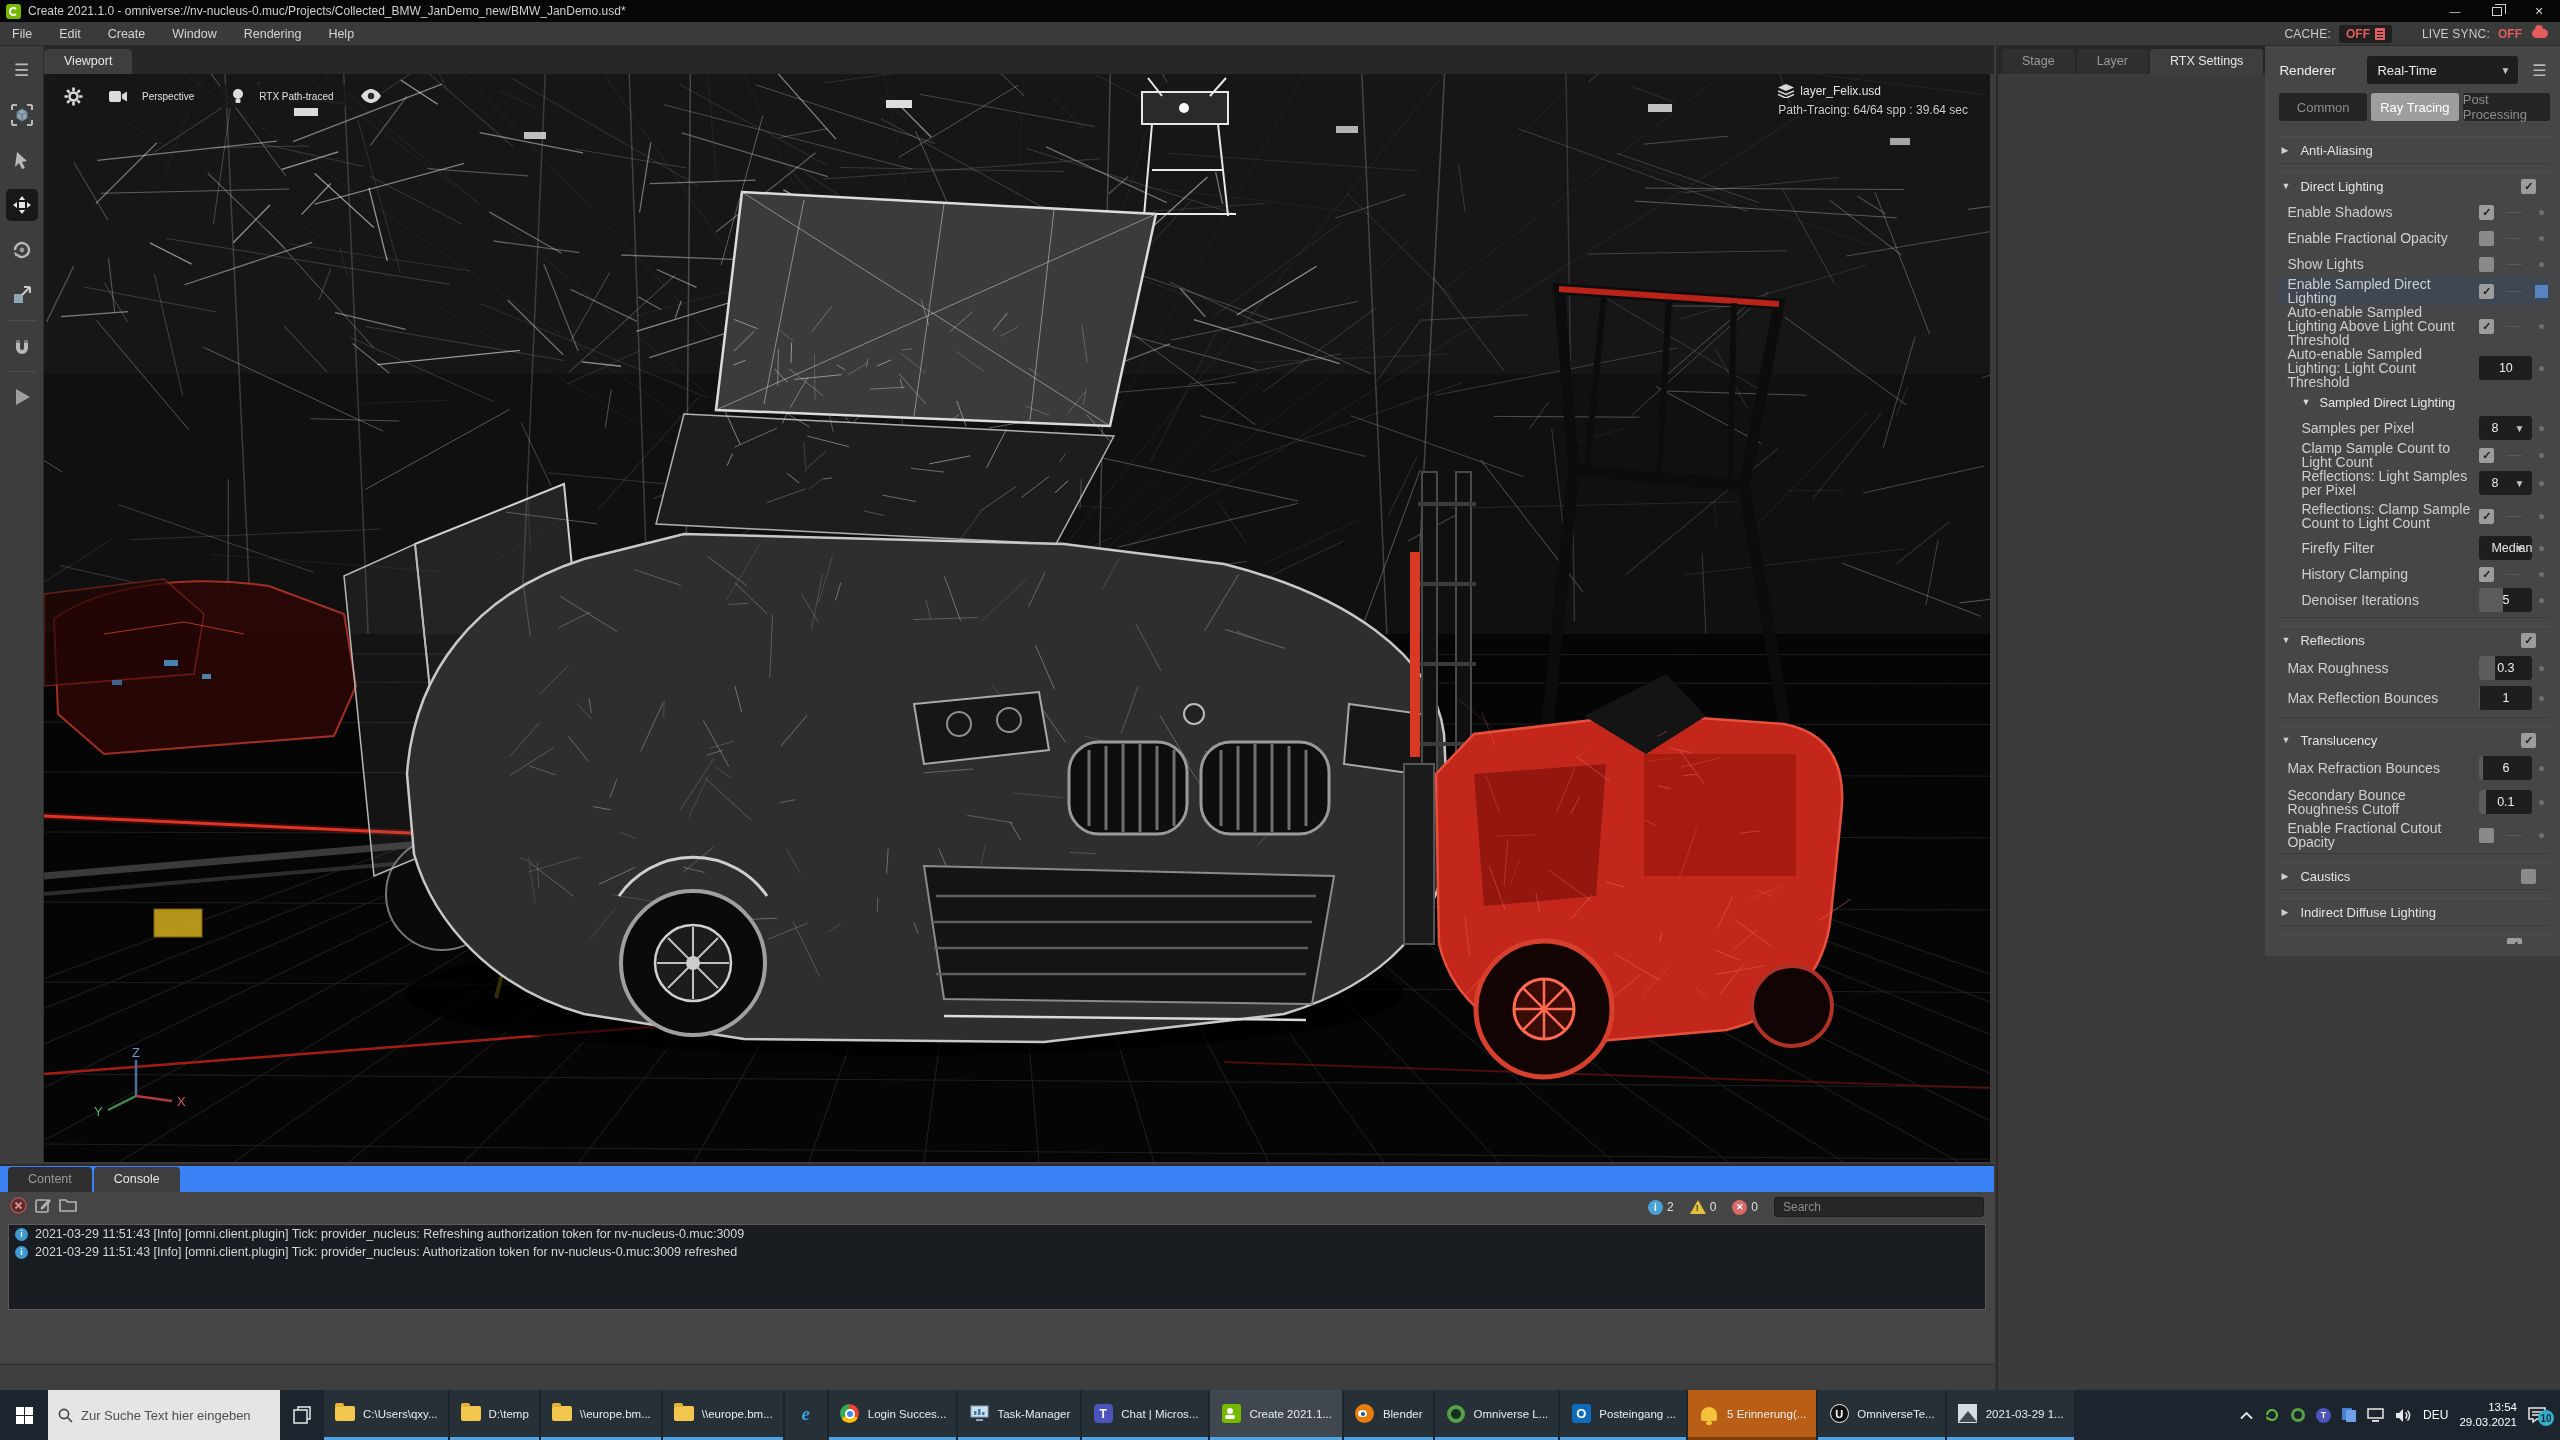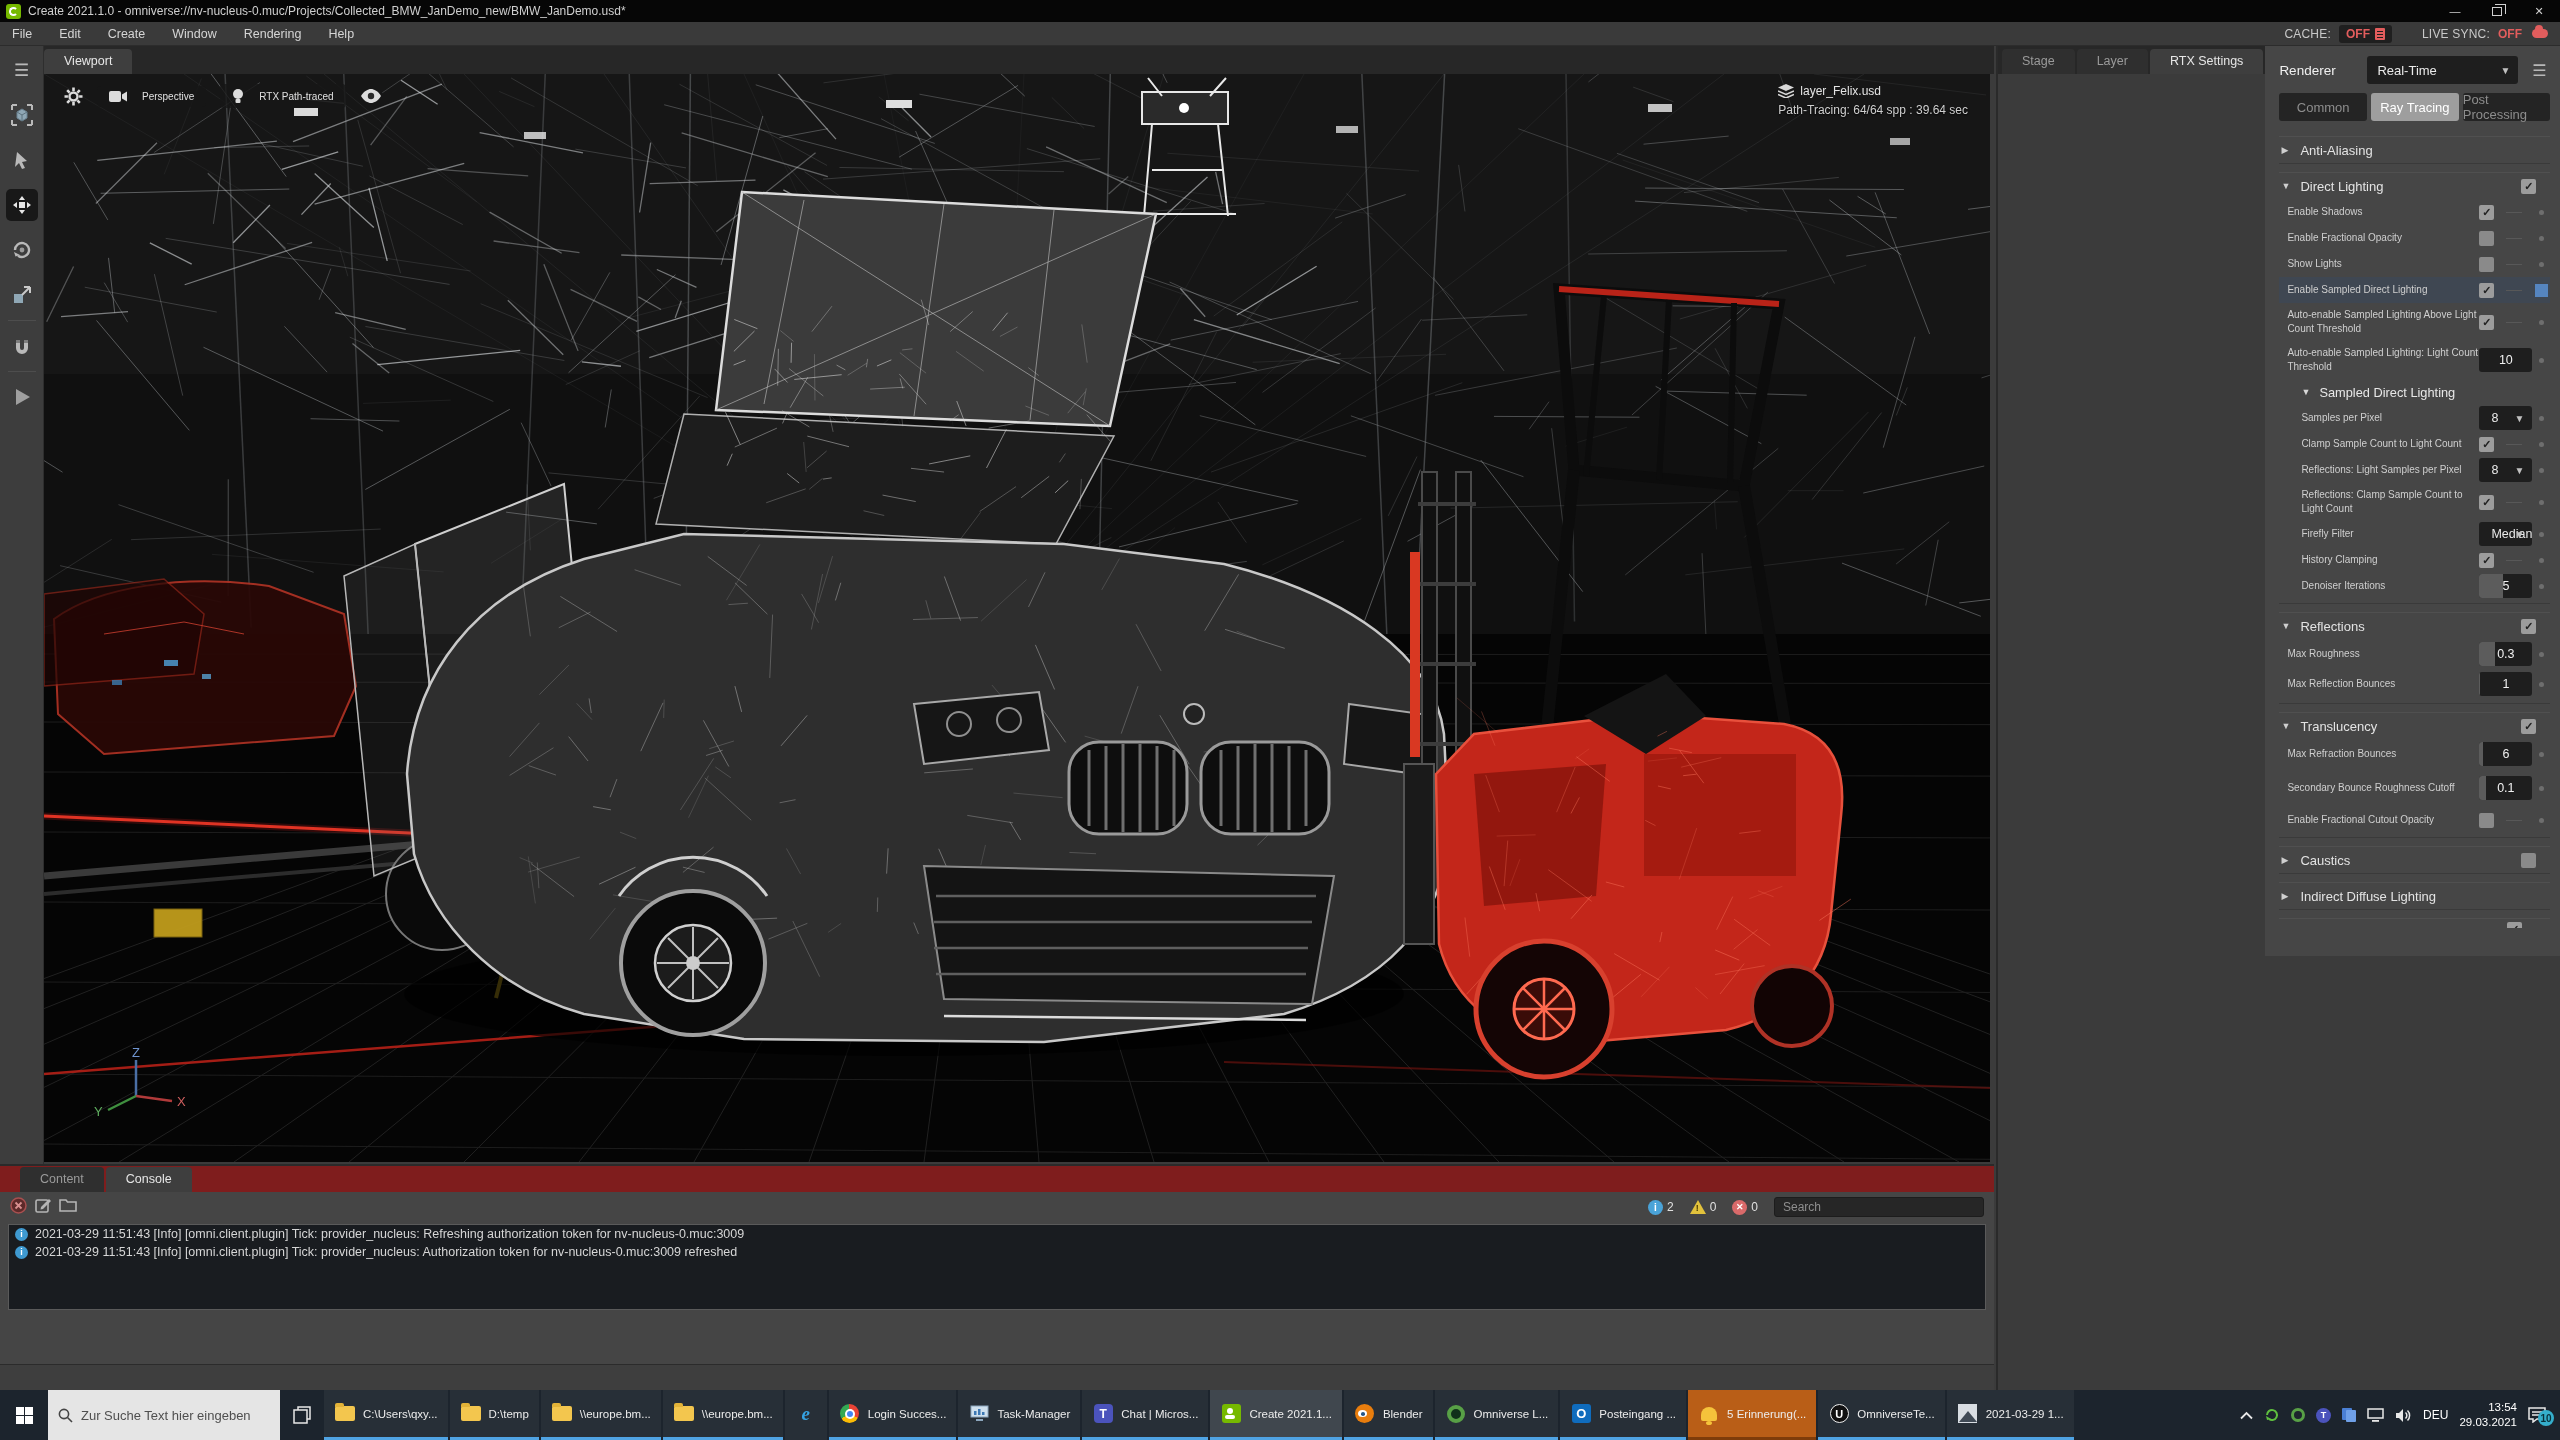--- a/index.html
+++ b/index.html
@@ -46,21 +46,21 @@
 .vp-pill{display:flex;align-items:center;gap:15px;background:rgba(22,22,22,.8);border-radius:4px;padding:4px 12px;font-size:10px;color:#e0e0e0}
 .vp-icobtn{color:#dcdcdc;display:flex;align-items:center}
 .vp-overlay-right{position:absolute;right:22px;top:10px;text-align:right;font-size:12px;color:#e4e4e4}
 .layerline{display:flex;align-items:center;gap:6px;justify-content:flex-start}
 .statusline{margin-top:5px;color:#cfcfcf;text-shadow:0 1px 2px #000}
 .axisgizmo{position:absolute;left:44px;bottom:30px}
 .axisgizmo text{font-size:13px;font-family:"Liberation Sans",sans-serif}
 
 
 .consolewrap{left:0;top:1164px;width:1994px;height:200px;background:#454545;border-top:2px solid #2a2a2a}
-.con-tabbar{height:26px;background:#7f1d1d;display:flex;align-items:flex-end;padding-left:20px}
+.con-tabbar{height:26px;background:#3b82f6;display:flex;align-items:flex-end;padding-left:8px}
 .con-toolbar{height:30px;display:flex;align-items:center;padding:0 10px;gap:8px}
 .con-spacer{flex:1}
 .cnt{display:flex;align-items:center;gap:4px;font-size:12px;color:#e0e0e0;margin-right:8px}
 .badge-i{width:15px;height:15px;border-radius:50%;background:#4aa3d8;color:#fff;font-size:10px;font-weight:bold;display:flex;align-items:center;justify-content:center}
 .badge-w{width:0;height:0;border-left:8px solid transparent;border-right:8px solid transparent;border-bottom:14px solid #e2c23c;position:relative}
 .badge-w i{position:absolute;left:-2px;top:3px;font-style:normal;font-size:9px;color:#4a3a00;font-weight:bold}
 .badge-e{width:15px;height:15px;border-radius:50%;background:#d96a6a;color:#fff;font-size:9px;font-weight:bold;display:flex;align-items:center;justify-content:center}
 .con-search{width:210px;height:20px;background:#262626;border:1px solid #1c1c1c;border-radius:3px;color:#cfcfcf;font-size:12px;padding:0 8px;font-family:"Liberation Sans",sans-serif}
 .con-search::placeholder{color:#8e8e8e}
 .logarea{margin:2px 8px;height:86px;background:#191c20;border:1px solid #5a5a5a}
@@ -86,21 +86,21 @@
 .sarrow{font-size:9px;color:#cfcfcf;width:10px}
 .stitle{font-size:13px;color:#e3e3e3}
 .sheadsp{flex:1}
 .cb{width:15px;height:15px;background:#9c9c9c;border-radius:2px;display:flex;align-items:center;justify-content:center;flex:none}
 .cb i{font-style:normal;font-size:11px;color:#222;font-weight:bold;line-height:1}
 .cb.un{background:#8a8a8a}
 .cb.un i{visibility:hidden}
 .srow{display:grid;grid-template-columns:192px 1fr 18px;align-items:center;min-height:26px;padding-left:8px}
 .srow.tall{min-height:38px}
 .srow.sub{padding-left:22px;grid-template-columns:178px 1fr 18px}
-.slabel{font-size:10px;color:#cfcfcf;line-height:14px;}
+.slabel{font-size:14px;color:#cfcfcf;line-height:14px;padding-right:6px}
 .sctrl{display:flex;align-items:center;min-width:0}
 .hline{flex:1;height:1px;background:#585858;margin:0 10px 0 12px}
 .sdot{width:5px;height:5px;border-radius:50%;background:#6e6e6e;justify-self:center}
 .bluebox{width:13px;height:13px;background:#5585c0;justify-self:center}
 .field{position:relative;height:24px;background:#1e1e1e;border-radius:3px;flex:1;display:flex;align-items:center;overflow:hidden}
 .field .fval{padding-left:12px;font-size:12.5px;color:#eaeaea;position:relative;z-index:2}
 .field .fdd{position:absolute;right:8px;font-size:10px;color:#c0c0c0;z-index:2}
 .field .fill{position:absolute;left:0;top:0;bottom:0;background:#5c5c5c}
 .field .fcenter{position:absolute;left:0;right:0;text-align:center;font-size:12.5px;color:#f0f0f0;z-index:2}
 .subhead{display:flex;align-items:center;gap:8px;height:26px;padding-left:22px}

